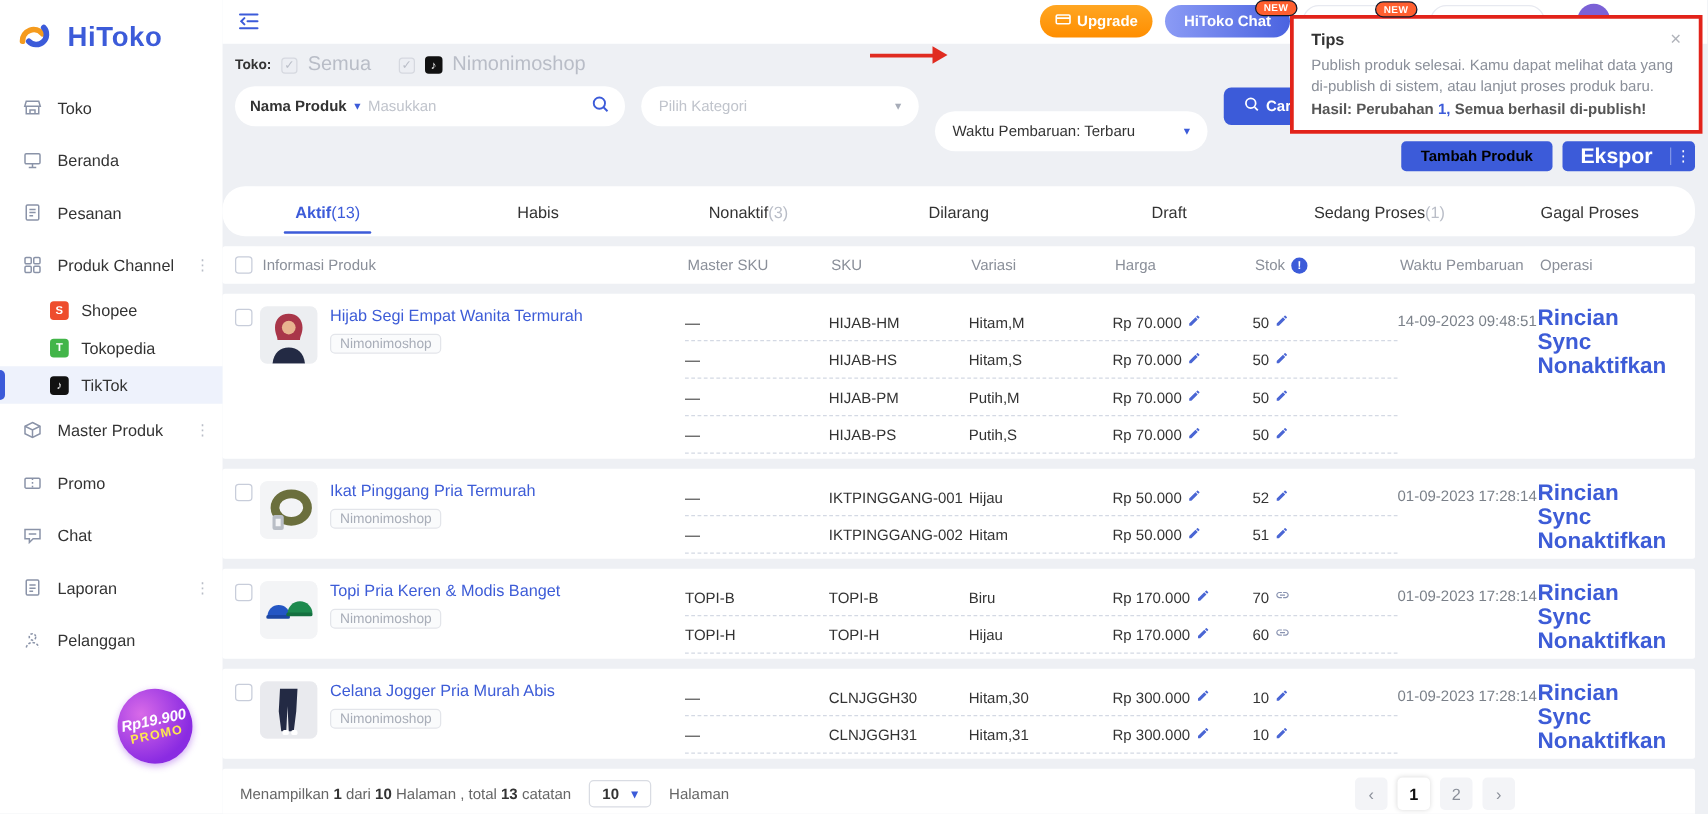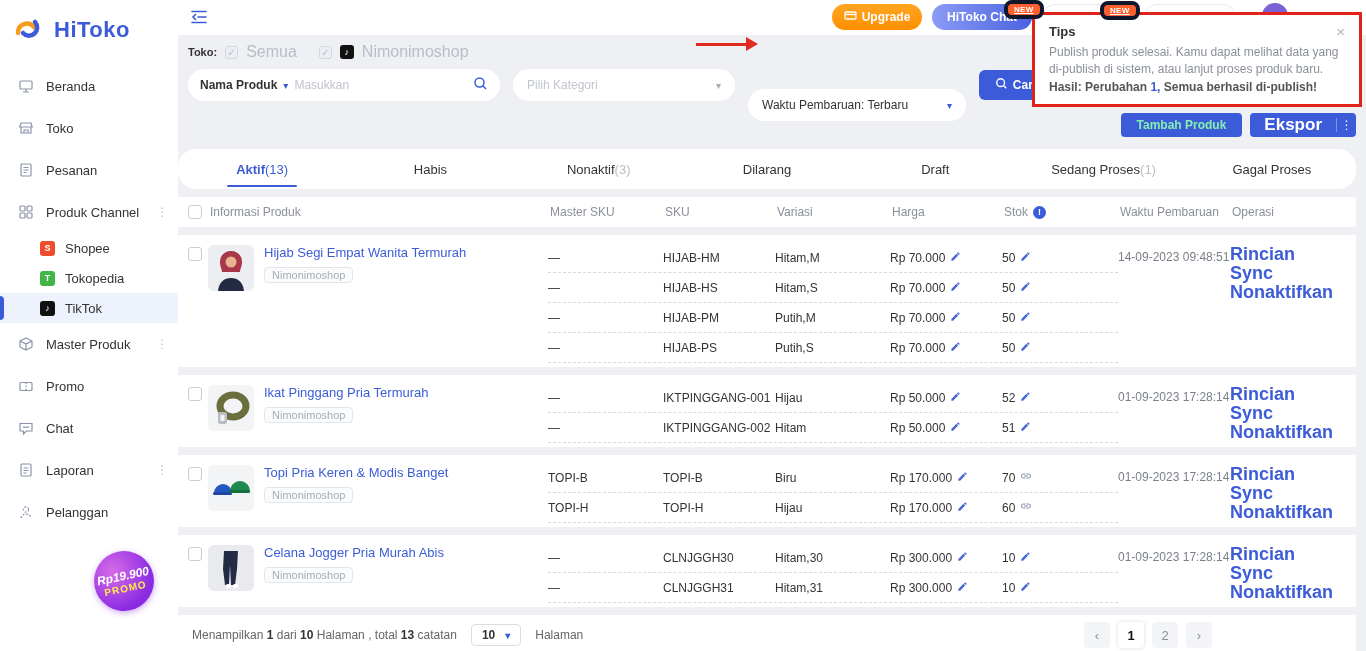--- a/index.html
+++ b/index.html
@@ -29,21 +29,21 @@
   .main { margin-left:178px; position:relative; }
   .topbar { height:35px; background:#fff; position:relative; }
   .collapse-btn { position:absolute; left:12px; top:9px; cursor:pointer; }
   .pillbtn { position:absolute; top:4px; height:26px; border-radius:14px; display:flex; align-items:center; justify-content:center; gap:5px; font-size:12px; font-weight:700; color:#fff; cursor:pointer; padding:0 14px; }
   .upgrade { left:654px; width:90px; background:linear-gradient(180deg,#ffa622,#ff8e00); }
   .hitoko-chat { left:754px; width:100px; background:linear-gradient(90deg,#8b9bf5,#4a63e0); }
 
   
   .ghost-pill { position:absolute; height:26px; width:92px; border:1px solid #e7e9f0; background:#fff; border-radius:14px; z-index:4; }
   .avatar { position:absolute; width:26px; height:26px; border-radius:50%; background:#7b61d6; z-index:4; }
-  .new-badge { position:absolute; background:#ff5f2f; color:#fff; font-size:8px; font-weight:700; padding:1px 6px; border-radius:8px; border:4px solid #0f172a; z-index:41; letter-spacing:.3px;text-decoration:underline; }
+  .new-badge { position:absolute; background:#ff5f2f; color:#fff; font-size:8px; font-weight:700; padding:1px 6px; border-radius:8px; border:1px solid #0f172a; z-index:41; letter-spacing:.3px; }
 
   
   .filters { padding:8px 10px 0 10px; }
   .toko-row { display:flex; align-items:center; gap:8px; height:18px; }
   .toko-label { font-size:11px; font-weight:700; color:#333; }
   .gcb { width:13px; height:13px; border:1px solid #d5d8df; background:#eceef3; border-radius:3px; color:#b9bdc7; font-size:10px; line-height:11px; text-align:center; }
   .gray-label { color:#b9bdc7; font-size:16px; }
   .tiktok-mini { width:14px; height:14px; background:#111; border-radius:3px; color:#fff; font-size:9px; display:flex; align-items:center; justify-content:center; }
   .search-row { display:flex; align-items:center; margin-top:8px; height:32px; gap:13px; }
   .search-group { width:312px; height:32px; background:#fff; border-radius:16px; display:flex; align-items:center; padding:0 12px; gap:6px; }
@@ -52,21 +52,21 @@
   .caret.gray { color:#a7acb8; }
   .sg-input { border:none; outline:none; flex:1; font-size:12px; color:#333; font-family:"Liberation Sans",sans-serif; min-width:0; }
   .sg-input::placeholder { color:#c0c4cc; }
   .filter-pill { height:32px; background:#fff; border-radius:16px; display:flex; align-items:center; justify-content:space-between; padding:0 14px; cursor:pointer; }
   .pill-cat { width:222px; color:#c0c4cc; }
   .pill-sort { width:218px; color:#333;margin-top:40px; }
   .cari-btn { width:73px; height:30px; background:#3c5bd9; border-radius:6px; color:#fff; font-size:12px; font-weight:700; display:flex; align-items:center; justify-content:center; gap:5px; cursor:pointer; }
 
   
   .actions-row { display:flex; justify-content:flex-end; gap:8px; padding:12px 10px 0 0; height:40px; }
-  .blue-btn { background:#3c5bd9; color:#86efac; font-size:12px; font-weight:700; border-radius:4px; height:24px; display:flex; align-items:center; justify-content:center; padding:0 16px; cursor:pointer; }
+  .blue-btn { background:#3c5bd9; color:#000000; font-size:12px; font-weight:700; border-radius:4px; height:24px; display:flex; align-items:center; justify-content:center; padding:0 16px; cursor:pointer; }
   .ekspor-group { display:flex; background:#3c5bd9; border-radius:4px; height:24px; align-items:center; }
   .ekspor-label { padding:0 14px; color:#fff; font-size:17px; font-weight:700; cursor:pointer; }
   .ekspor-more { width:20px; text-align:center; color:#fff; border-left:1px solid rgba(255,255,255,.35); cursor:pointer; }
 
   
   .tabsbar { margin:8px 10px 0 0; background:#fff; border-radius:18px; height:40px; display:flex; align-items:center; }
   .tab { flex:1; text-align:center; font-size:13px; color:#333; font-weight:500; cursor:pointer; position:relative; padding:6px 0; }
   .tab .cnt { color:#b9bdc7; font-weight:400; }
   .tab.active { color:#3c5bd9; font-weight:700; }
   .tab.active .cnt { color:#3c5bd9; }
@@ -124,31 +124,31 @@
       <svg width="34" height="24" viewBox="0 0 34 24">
         <path d="M4 17 A9 9 0 0 1 20 11" fill="none" stroke="#f59b1e" stroke-width="4.5" stroke-linecap="round"></path>
         <path d="M21 6 A8 8 0 1 1 9 17" fill="none" stroke="#3c5bd9" stroke-width="4.5" stroke-linecap="round"></path>
       </svg>
     </span>
     <span class="logo-text">HiToko</span>
   </div>
   <div class="menu">
     <div class="mitem">
       <span class="micon"><svg width="16" height="16" viewBox="0 0 16 16" fill="none" stroke="currentColor" stroke-width="1.2">
+            <path d="M3 3h10l1.2 4H1.8L3 3z"></path>
+            <path d="M3 7v6h10V7M6 13v-3h4v3"></path>
+          </svg></span>
+      <span>Toko</span>
+    </div>
+    <div class="mitem">
+      <span class="micon"><svg width="16" height="16" viewBox="0 0 16 16" fill="none" stroke="currentColor" stroke-width="1.2">
             <rect x="2" y="3" width="12" height="8" rx="1"></rect>
             <path d="M8 11v2.5M5 14h6"></path>
           </svg></span>
       <span>Beranda</span>
-    </div>
-    <div class="mitem">
-      <span class="micon"><svg width="16" height="16" viewBox="0 0 16 16" fill="none" stroke="currentColor" stroke-width="1.2">
-            <path d="M3 3h10l1.2 4H1.8L3 3z"></path>
-            <path d="M3 7v6h10V7M6 13v-3h4v3"></path>
-          </svg></span>
-      <span>Toko</span>
     </div>
     <div class="mitem">
       <span class="micon"><svg width="16" height="16" viewBox="0 0 16 16" fill="none" stroke="currentColor" stroke-width="1.2">
             <rect x="3" y="2" width="10" height="12" rx="1"></rect>
             <path d="M5.5 5.5h5M5.5 8h5M5.5 10.5h3"></path>
           </svg></span>
       <span>Pesanan</span>
     </div>
     <div class="mitem">
       <span class="micon"><svg width="16" height="16" viewBox="0 0 16 16" fill="none" stroke="currentColor" stroke-width="1.2">

